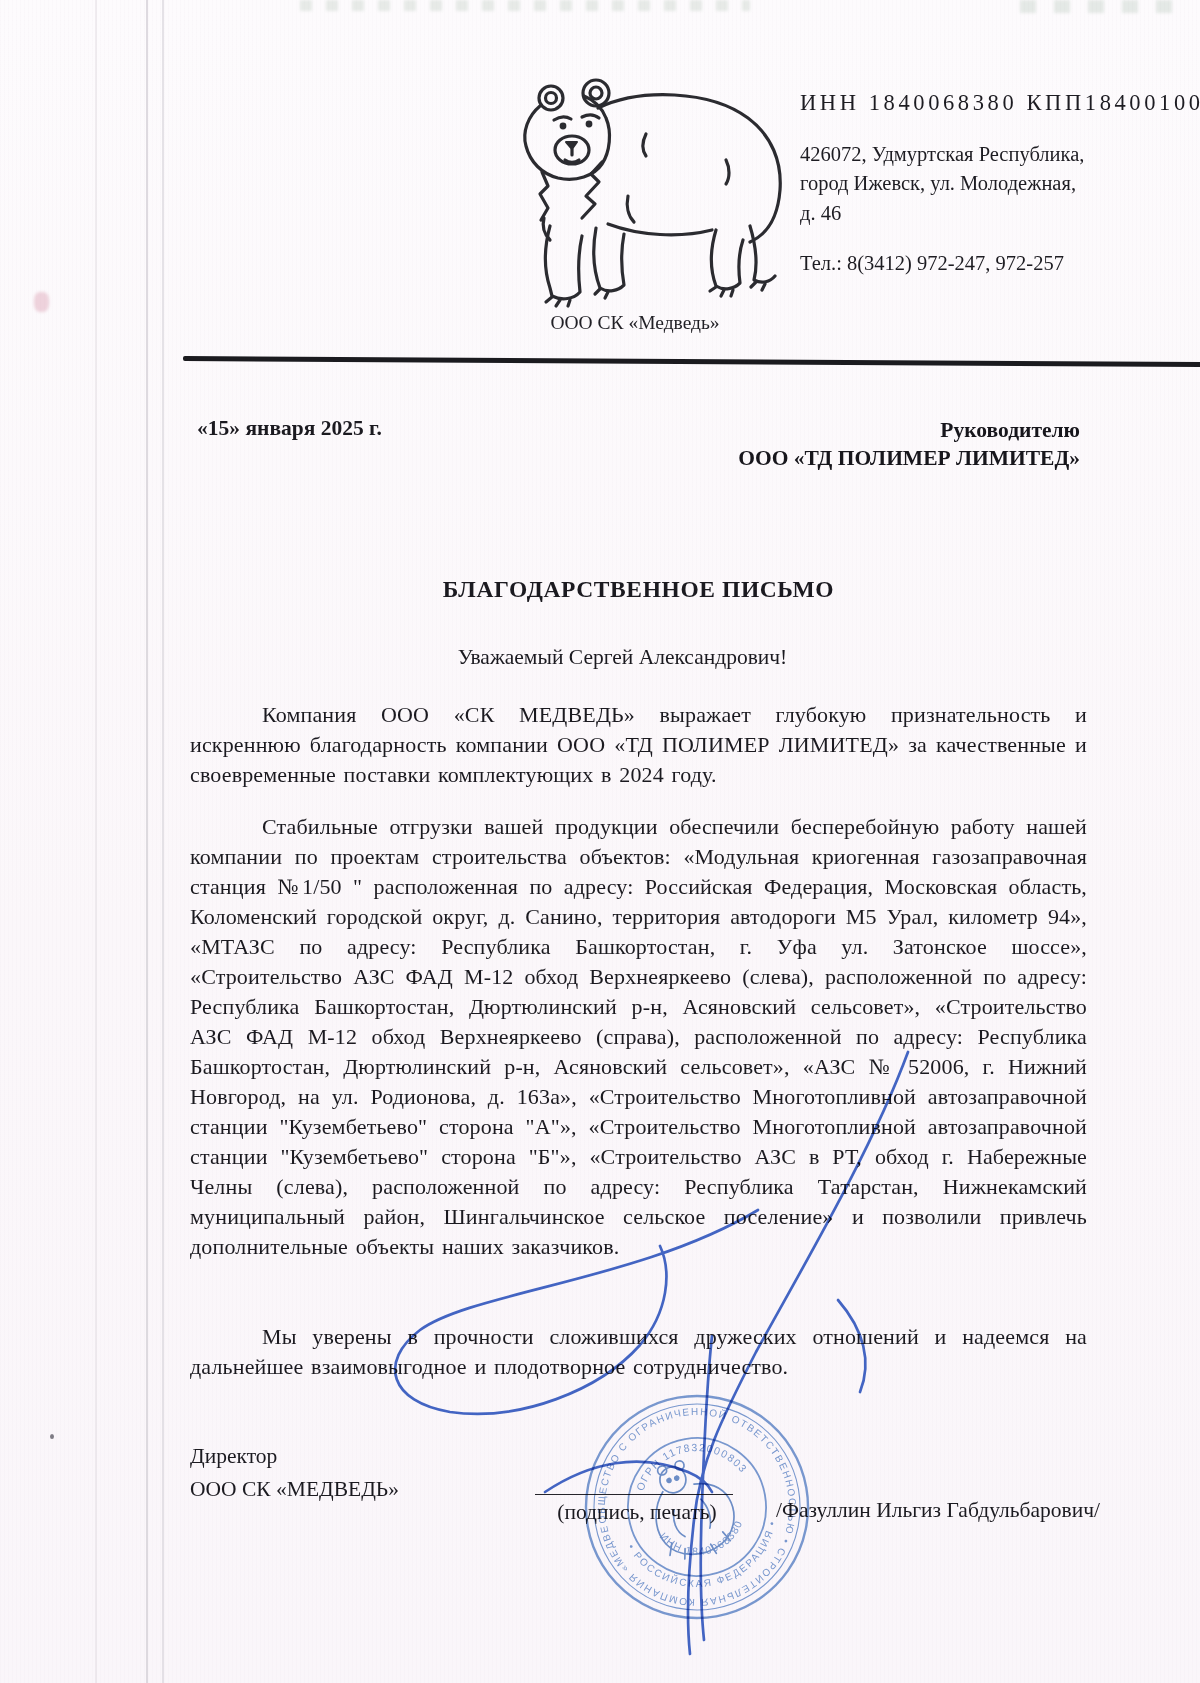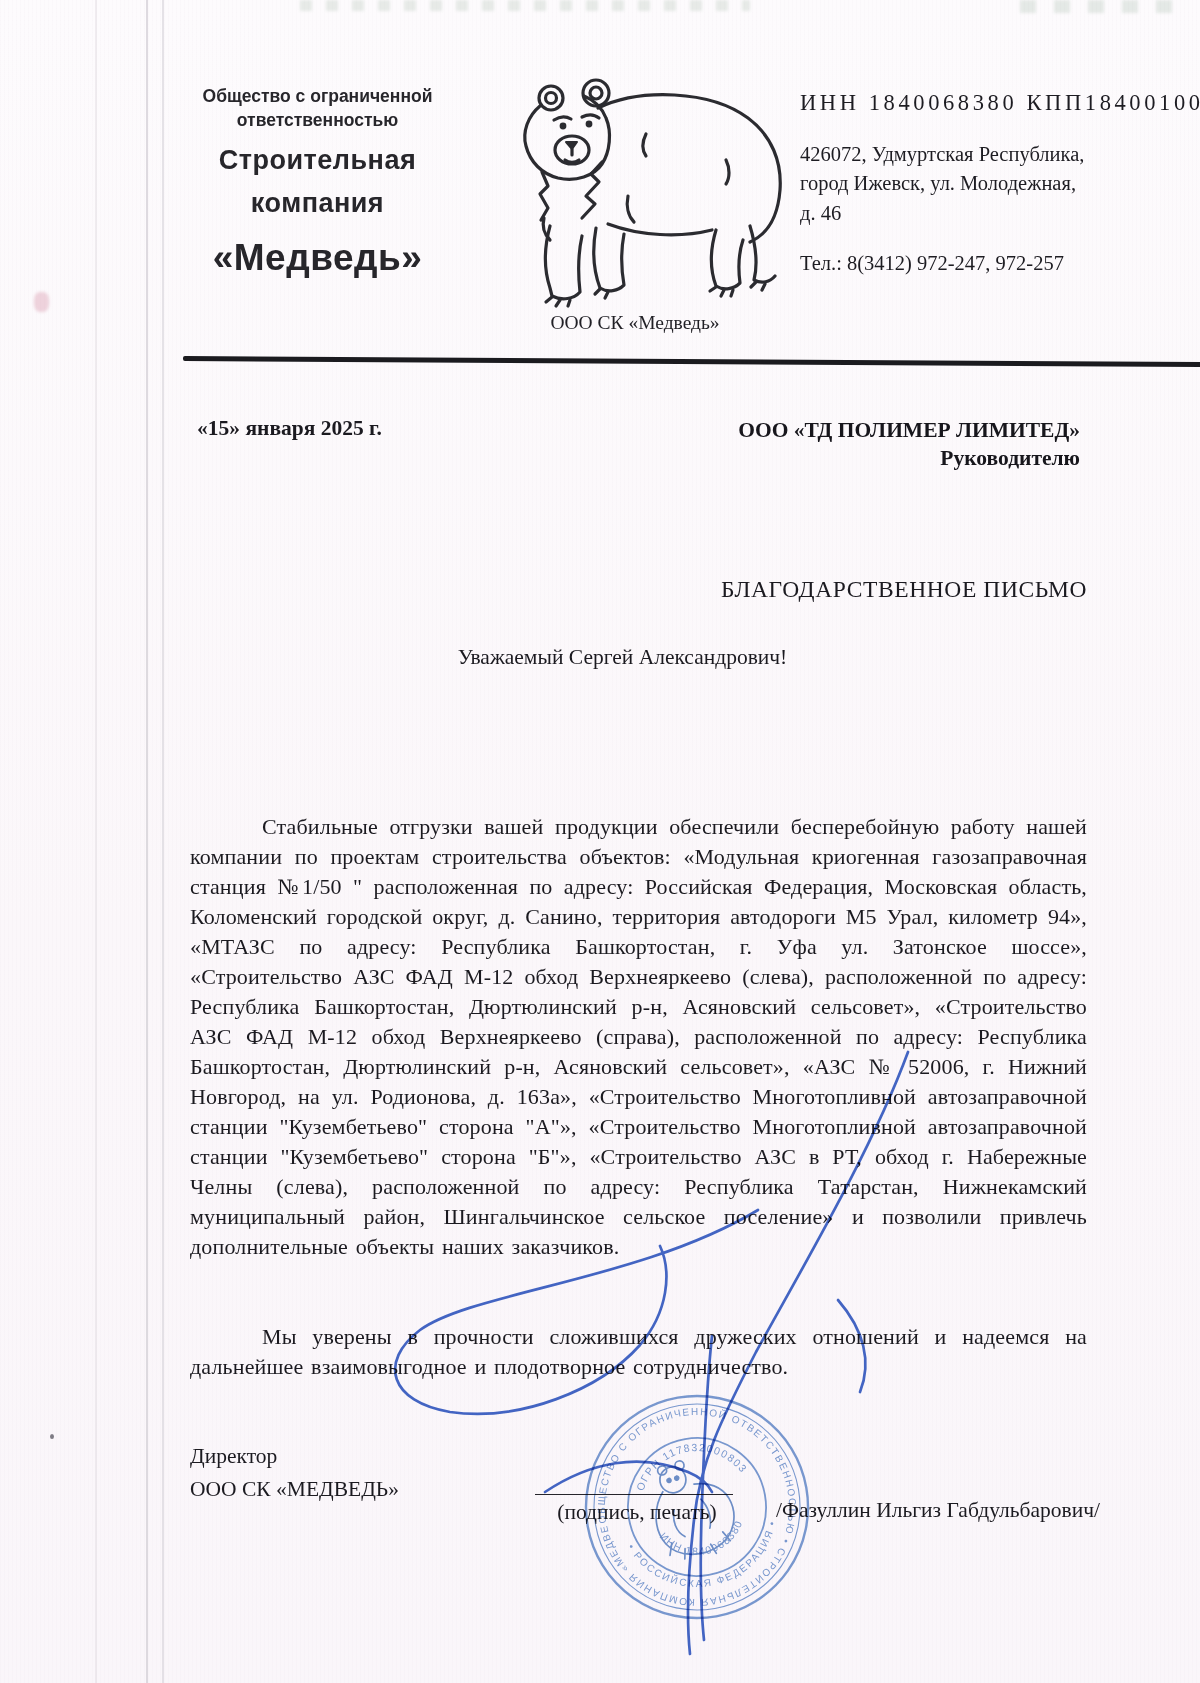--- a/index.html
+++ b/index.html
@@ -32,21 +32,21 @@
   .inn-line{white-space:nowrap;font-size:22.5px;letter-spacing:3.6px;}
   .addr{margin-top:22px;}
   .phone{margin-top:21px;}
   .rule{
     left:183px;top:356px;width:1022px;height:4.5px;background:#1b1b1f;
     transform:rotate(0.34deg);transform-origin:left center;border-radius:2px;
   }
   
   .date-line{left:197px;top:410px;font-size:21.5px;font-weight:bold;margin-top:6px;}
   .addressee{left:620px;top:417px;width:460px;text-align:right;font-size:21.5px;font-weight:bold;line-height:27.5px;color:#17161c;}
-  .title{left:190px;top:576px;width:897px;text-align:right;font-size:23.5px;font-weight:normal;letter-spacing:0.6px;}
+  .title{left:190px;top:576px;width:897px;text-align:center;font-size:23.5px;font-weight:bold;letter-spacing:0.6px;}
   .greeting{left:174px;top:645px;width:897px;text-align:center;font-size:21.5px;}
   
   .para{
     left:190px;width:897px;
     font-size:22px;line-height:30px;word-spacing:2px;letter-spacing:0.15px;
     text-align:justify;text-indent:72px;color:#1b1a20;
   }
   .p1{top:700px;}
   .p2{top:812px;}
   .p3{top:1322px;}
@@ -68,27 +68,20 @@
   <div class="vline" style="left:95px;opacity:.35;"></div>
   <div class="vline" style="left:146px;opacity:.8;"></div>
   <div class="vline" style="left:162px;opacity:.6;"></div>
   <div class="smudge" style="left:300px;top:0;width:450px;height:11px;opacity:.45;
               background:repeating-linear-gradient(90deg, rgba(110,145,115,0.35) 0 12px, transparent 12px 26px);"></div>
   <div class="smudge" style="left:1020px;top:0;width:160px;height:13px;opacity:.4;
               background:repeating-linear-gradient(90deg, rgba(100,140,110,0.4) 0 16px, transparent 16px 34px);"></div>
   <div class="smudge" style="left:34px;top:292px;width:15px;height:20px;background:rgba(205,120,145,0.3);border-radius:40%;"></div>
   <div class="dot" style="left:50px;top:1434px;width:4px;height:5px;background:rgba(60,58,70,.65);"></div>
 
-  <div class="abs org-block">
-    <div class="org-small">Общество с ограниченной</div>
-    <div class="org-small">ответственностью</div>
-    <div class="org-mid">Строительная</div>
-    <div class="org-mid">компания</div>
-    <div class="org-big">«Медведь»</div>
-  </div>
 
   <div class="abs logo-wrap">
     <svg width="312" height="236" viewBox="0 0 312 236">
       <g fill="none" stroke="#2b2b30" stroke-width="3.2" stroke-linecap="round" stroke-linejoin="round">
 
         <circle cx="73" cy="22" r="12"></circle>
           <circle cx="73" cy="22" r="5.5"></circle>
         <circle cx="118" cy="17" r="13"></circle>
           <circle cx="118" cy="17" r="6"></circle>
 
@@ -139,26 +132,27 @@
       <div>город Ижевск, ул. Молодежная,</div>
       <div>д. 46</div>
     </div>
     <div class="phone">Тел.: 8(3412) 972-247, 972-257</div>
   </div>
 
   <div class="abs rule"></div>
 
   <div class="abs date-line">«15» января 2025 г.</div>
   <div class="abs addressee">
+    <div>Руководителю</div>
     <div>ООО «ТД ПОЛИМЕР ЛИМИТЕД»</div>
-    <div>Руководителю</div>
   </div>
 
   <div class="abs title">БЛАГОДАРСТВЕННОЕ ПИСЬМО</div>
   <div class="abs greeting">Уважаемый Сергей Александрович!</div>
+  <div class="abs para p1">Компания ООО «СК МЕДВЕДЬ» выражает глубокую признательность и искреннюю благодарность компании ООО «ТД ПОЛИМЕР ЛИМИТЕД» за качественные и своевременные поставки комплектующих в 2024 году.</div>
   <div class="abs para p2">Стабильные отгрузки вашей продукции обеспечили бесперебойную работу нашей компании по проектам строительства объектов: «Модульная криогенная газозаправочная станция №1/50 " расположенная по адресу: Российская Федерация, Московская область, Коломенский городской округ, д. Санино, территория автодороги М5 Урал, километр 94», «МТАЗС по адресу: Республика Башкортостан, г. Уфа ул. Затонское шоссе», «Строительство АЗС ФАД М-12 обход Верхнеяркеево (слева), расположенной по адресу: Республика Башкортостан, Дюртюлинский р-н, Асяновский сельсовет», «Строительство АЗС ФАД М-12 обход Верхнеяркеево (справа), расположенной по адресу: Республика Башкортостан, Дюртюлинский р-н, Асяновский сельсовет», «АЗС № 52006, г. Нижний Новгород, на ул. Родионова, д. 163а», «Строительство Многотопливной автозаправочной станции "Кузембетьево" сторона "А"», «Строительство Многотопливной автозаправочной станции "Кузембетьево" сторона "Б"», «Строительство АЗС в РТ, обход г. Набережные Челны (слева), расположенной по адресу: Республика Татарстан, Нижнекамский муниципальный район, Шингальчинское сельское поселение» и позволили привлечь дополнительные объекты наших заказчиков.</div>
   <div class="abs para p3">Мы уверены в прочности сложившихся дружеских отношений и надеемся на дальнейшее взаимовыгодное и плодотворное сотрудничество.</div>
 
   <div class="abs sig-left">
     <div>Директор</div>
     <div>ООО СК «МЕДВЕДЬ»</div>
   </div>
   <div class="abs sig-line"></div>
   <div class="abs sig-caption">(подпись, печать)</div>
   <div class="abs sig-name">/Фазуллин Ильгиз Габдульбарович/</div>

